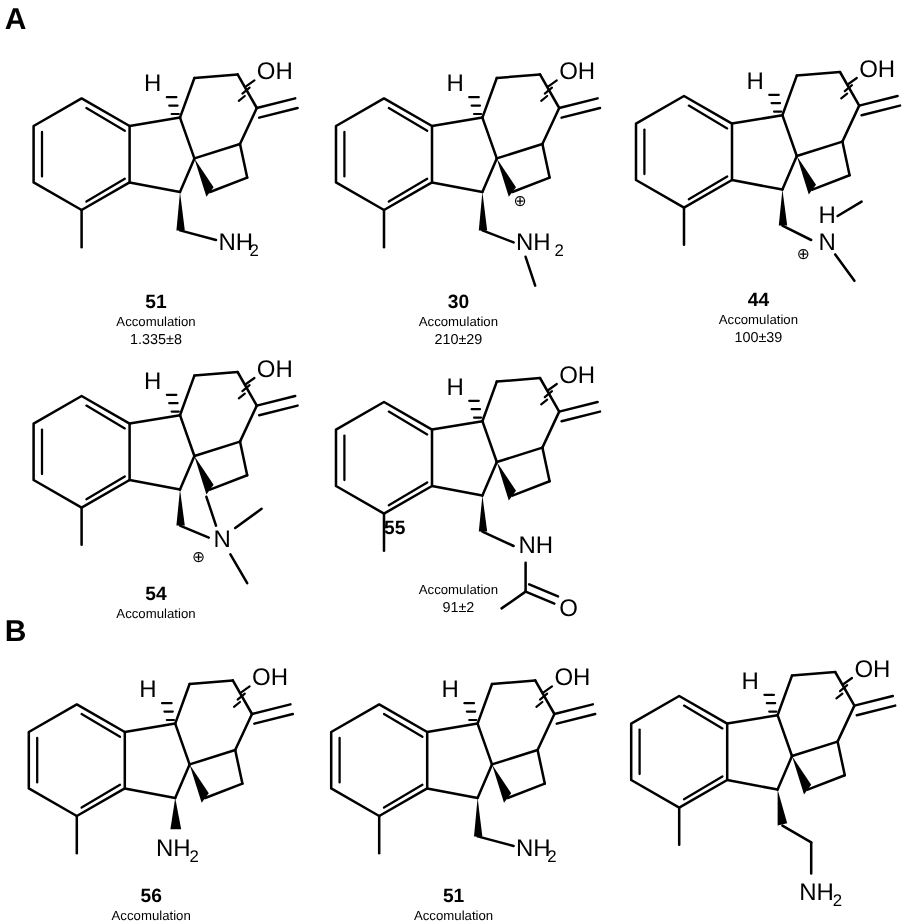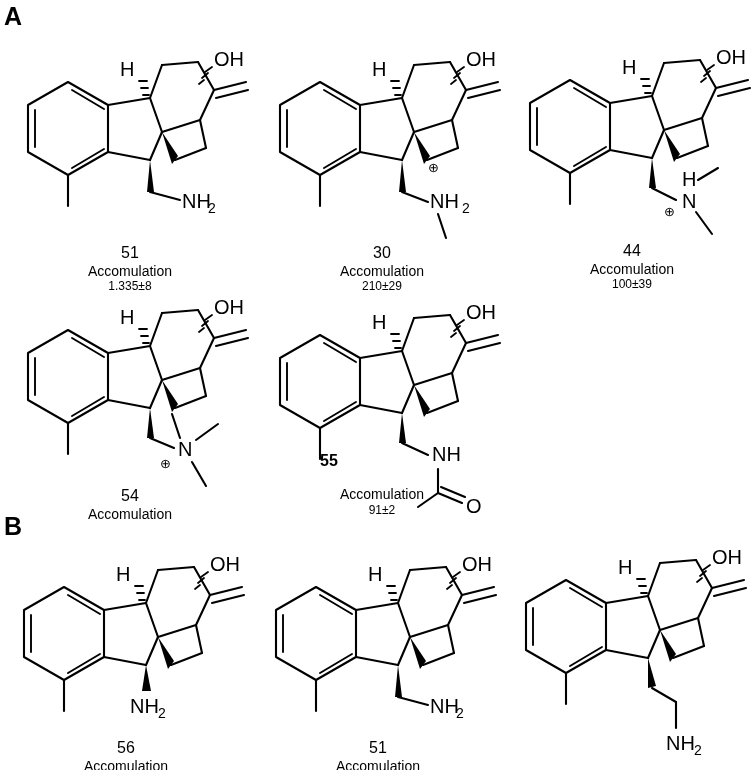--- a/index.html
+++ b/index.html
@@ -2,22 +2,22 @@
 <html><head>
 <meta charset="utf-8">
 <style>
   html,body{margin:0;padding:0;background:#ffffff;}
   body{width:754px;height:770px;position:relative;
        font-family:"Liberation Sans","DejaVu Sans",sans-serif;color:#000;}
   .panel-letter{position:absolute;font-size:25px;font-weight:bold;line-height:1;}
   .cell{position:absolute;}
   .struct{position:relative;}
   .caption{text-align:center;line-height:1.18;}
-  .cmpd-num{font-size:16px;font-weight:normal;margin-top:44px;}
-  .acc-label{font-size:14px;text-align:center;}
+  .cmpd-num{font-size:16px;font-weight:bold;margin-top:44px;}
+  .acc-label{font-size:11px;text-align:center;}
   .acc-value{font-size:12px;}
   svg{display:block;overflow:visible;}
   text{font-family:"Liberation Sans","DejaVu Sans",sans-serif;fill:#000;}
   .atom{font-size:20px;}
   .sub{font-size:14px;}
   .chg{font-size:13px;}
   .bond{stroke:#000;stroke-width:2.1;fill:none;stroke-linecap:round;stroke-linejoin:round;}
   .bond-thin{stroke:#000;stroke-width:1.9;fill:none;stroke-linecap:round;}
   .wedge{fill:#000;stroke:none;}
   .hash{stroke:#000;stroke-width:1.8;stroke-linecap:round;}
@@ -275,21 +275,21 @@
       <path class="bond" d="M176 200 L200 210"></path>
       <path class="bond" d="M179 194 L203 204"></path>
       <text class="atom" x="204" y="220">O</text>
     </svg>
   </div>
   <div class="caption" style="margin-top:38px;">
     <div class="acc-label">Accomulation</div>
     <div class="acc-value">91±2</div>
   </div>
 </div>
-<div class="floatnum" style="left:320px;top:452px;">55</div>
+<div class="floatnum" style="left:320px;top:432px;">55</div>
 
 <div class="panel-letter" style="left:4px;top:514px;">B</div>
 
 <div class="cell" style="left:6px;top:545px;width:240px;">
   <div class="struct">
     <svg width="240" height="150" viewBox="0 0 240 150" aria-hidden="true">
       <path class="bond" d="M18 65 L18 112 L58 135 L98 112 L98 65 L58 42 Z"></path>
       <path class="bond-thin" d="M25 70 L25 107"></path>
       <path class="bond-thin" d="M62 128 L94 109"></path>
       <path class="bond-thin" d="M62 50 L94 69"></path>

